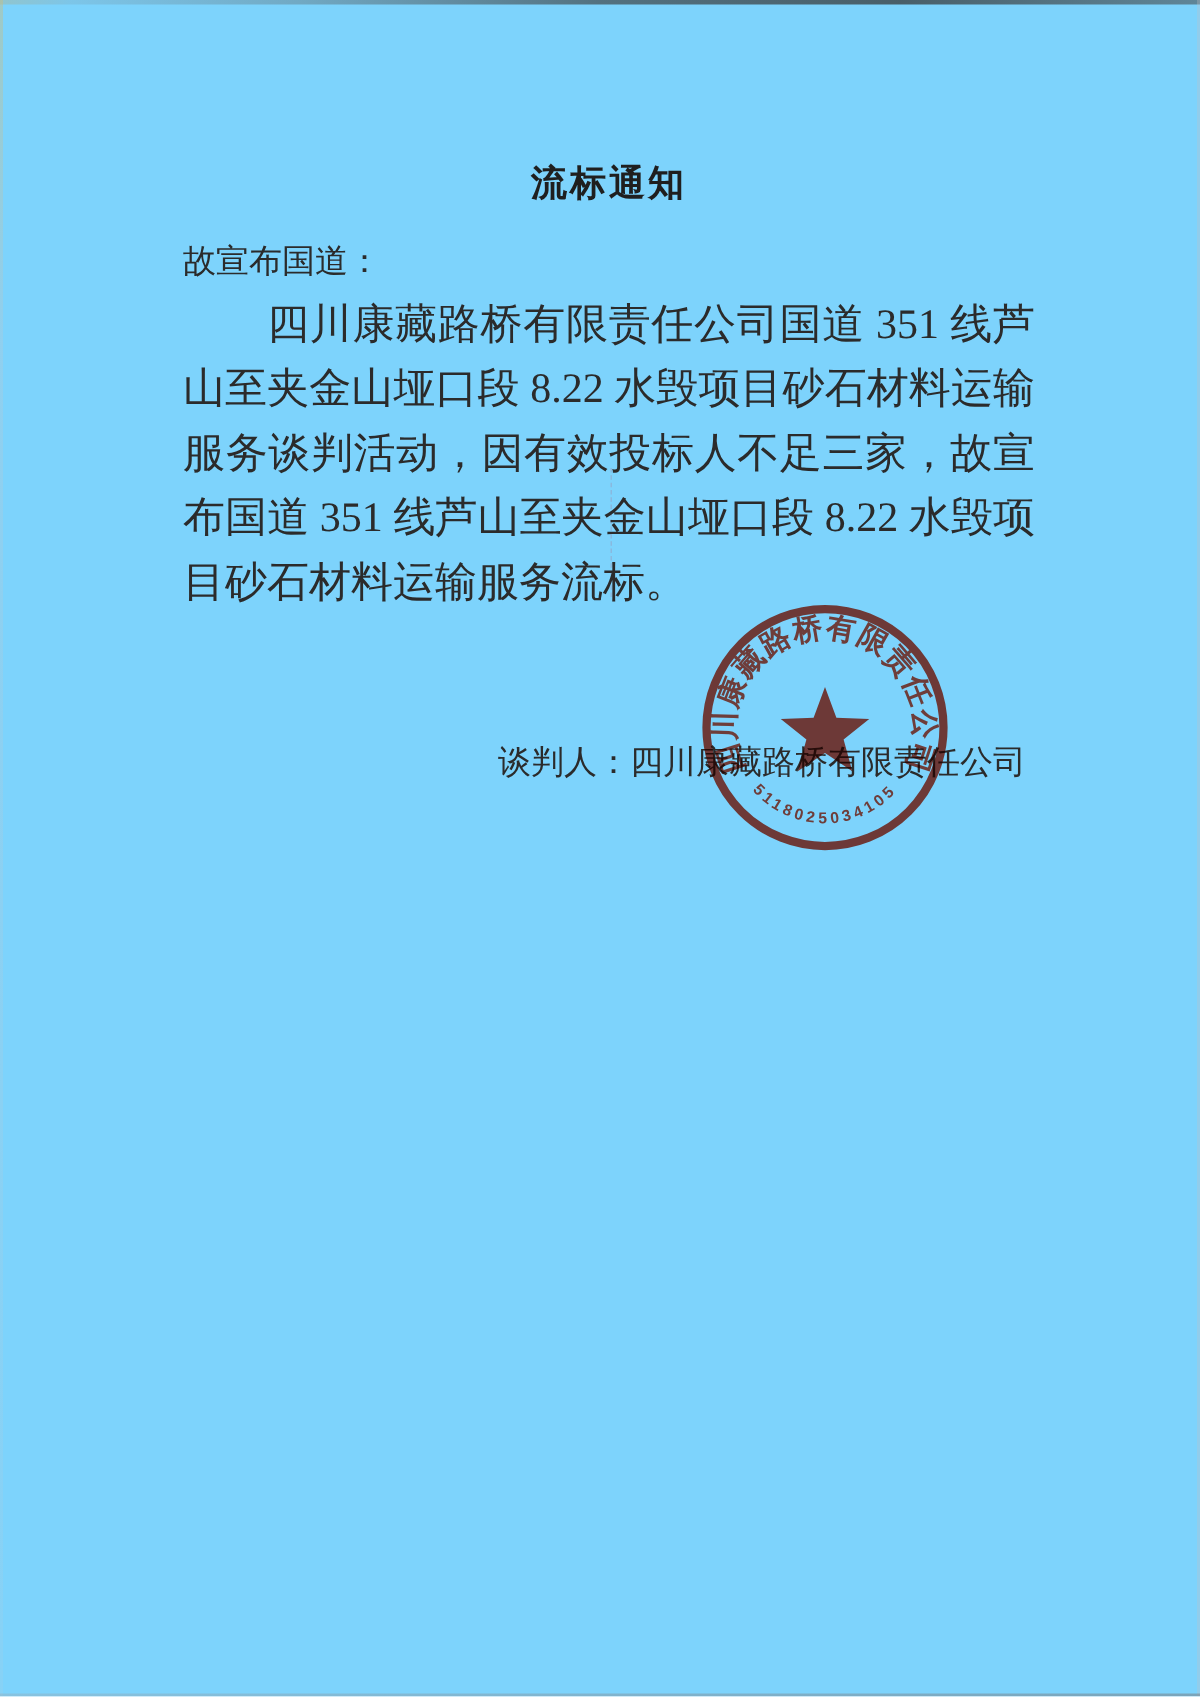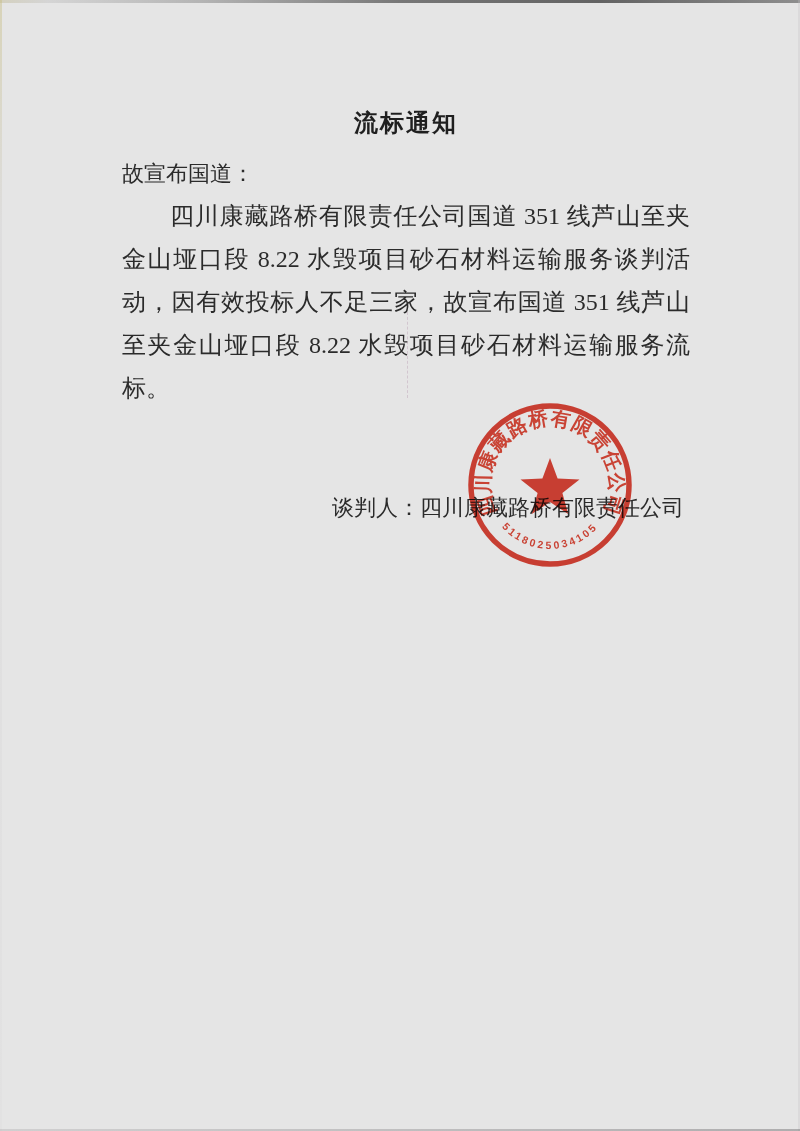--- a/index.html
+++ b/index.html
@@ -1,19 +1,19 @@
 <!DOCTYPE html>
 <html><head>
 <meta charset="utf-8">
 <style>
   html,body { margin:0; padding:0; background:#ffffff; }
   .page {
     position:relative;
     width:800px; height:1131px;
-    background:#e5e5e5;
+    background:#7dd3fc;
     overflow:hidden;
     font-family:"Liberation Serif","DejaVu Serif",serif;
     color:#2b2b2b;
   }
   
   .edge-top {
     position:absolute; top:0; left:0; width:800px; height:3px;
     background:linear-gradient(to right,
       rgba(180,170,120,.35) 0%, rgba(120,120,120,.15) 6%,
       rgba(90,90,90,.35) 25%, rgba(60,60,60,.65) 50%,
@@ -38,21 +38,21 @@
   }
   
   .doc { position:absolute; left:122px; top:106px; width:568px; }
   .title {
     margin:0 0 12px 0;
     font-size:24px; line-height:34px; font-weight:bold;
     text-align:center; letter-spacing:2px; color:#1f1f1f;
   }
   .salutation { margin:0; font-size:22px; line-height:43px; }
   .body-text {
-    margin:0; font-size:24px; line-height:43px;
+    margin:0; font-size:28px; line-height:43px;
     text-indent:2em; text-align:justify; text-justify:inter-ideograph;
   }
   .sign-line {
     margin:76px 0 0 0; font-size:22px; line-height:43px;
     text-align:right; padding-right:6px;
   }
   .date-line {
     margin:0; font-size:22px; line-height:43px;
     text-align:right; padding-right:48px;
   }

